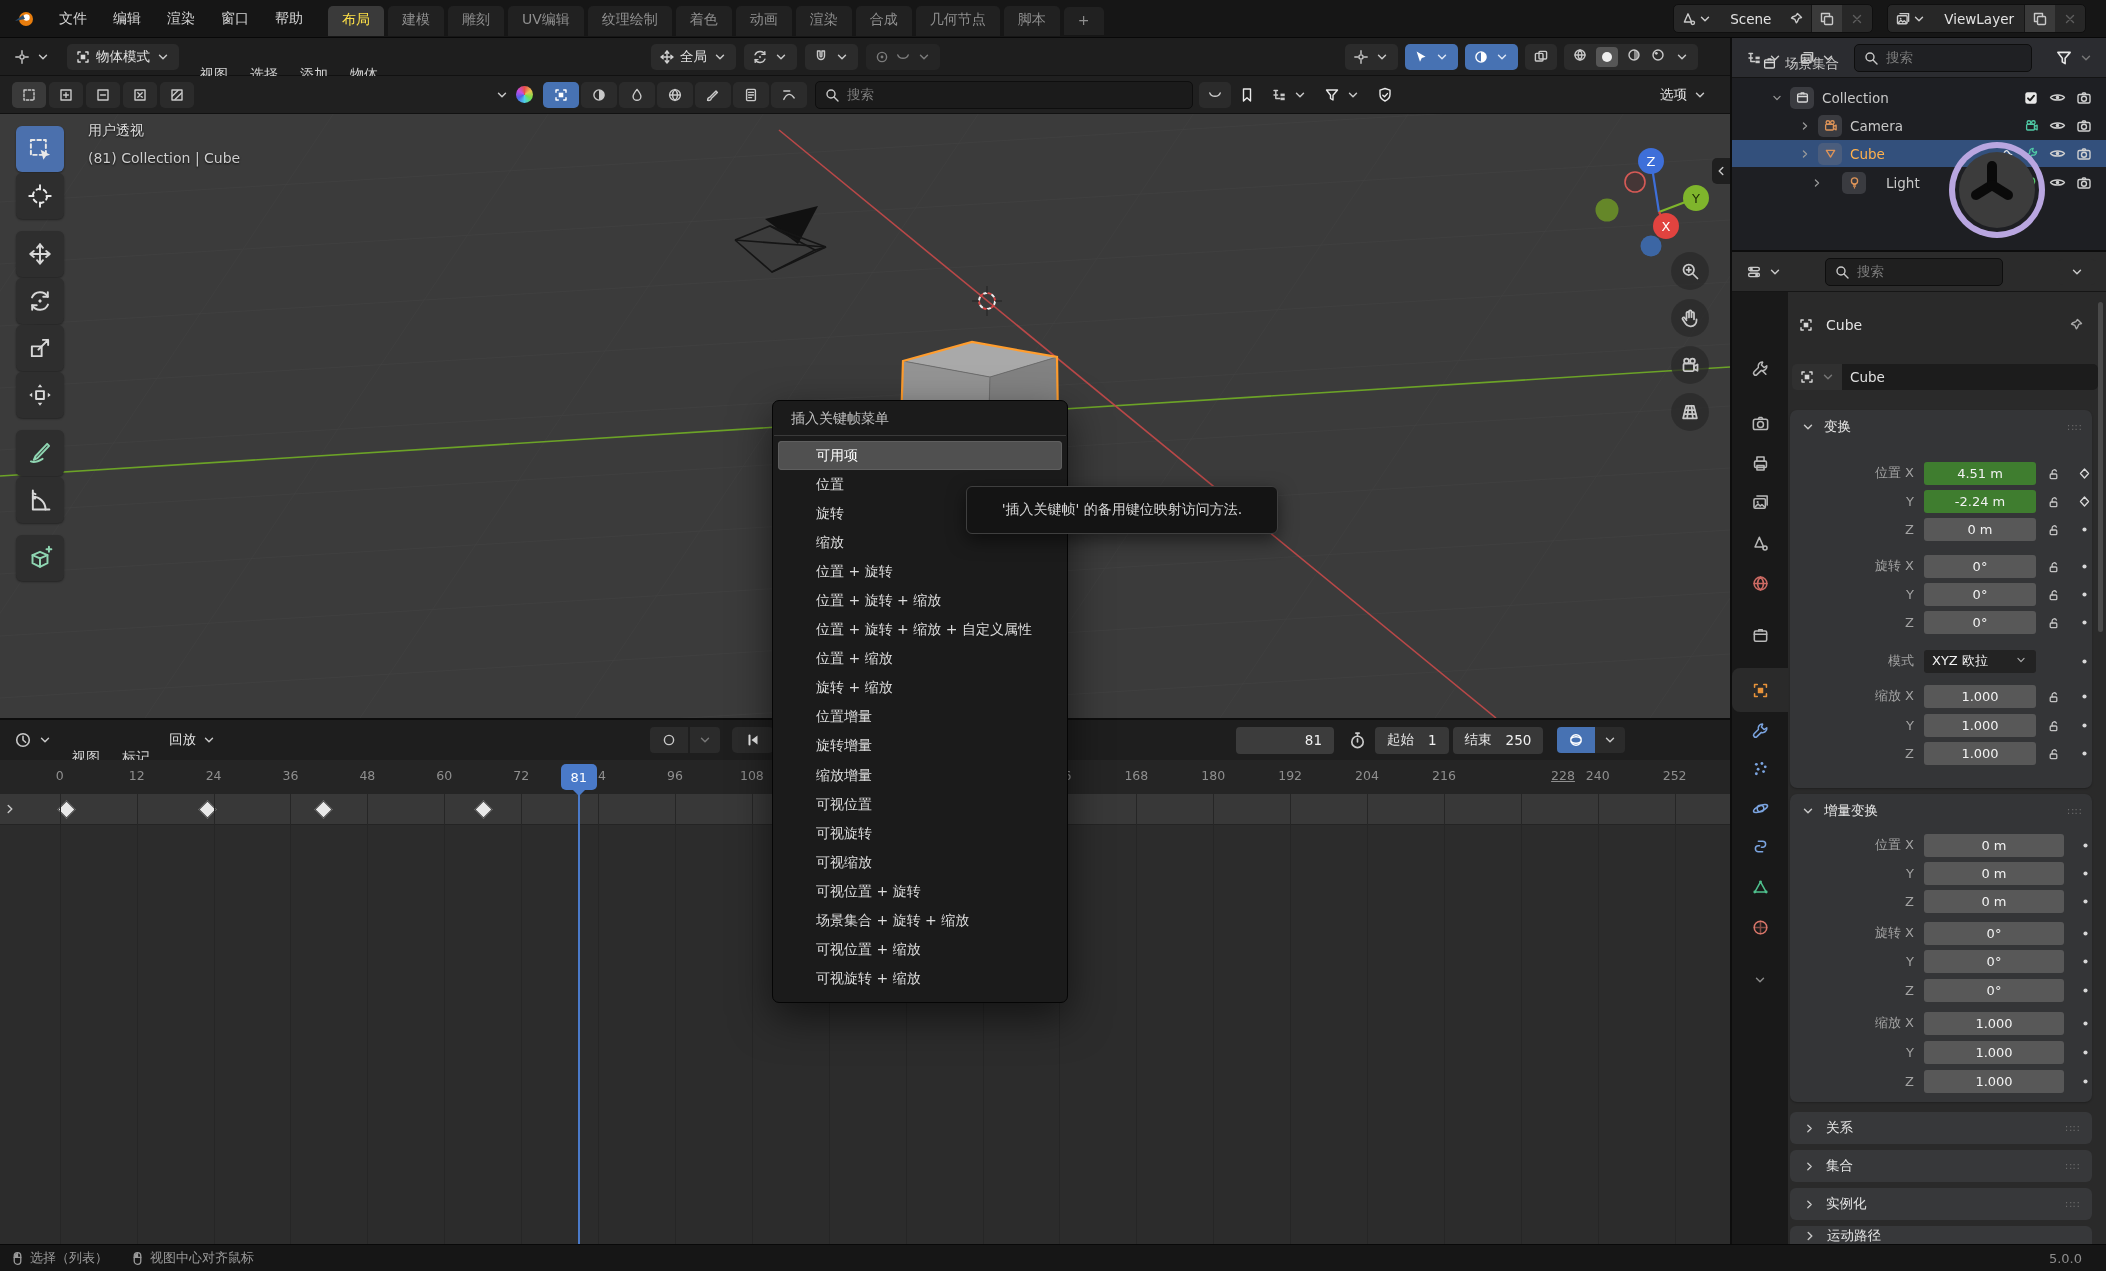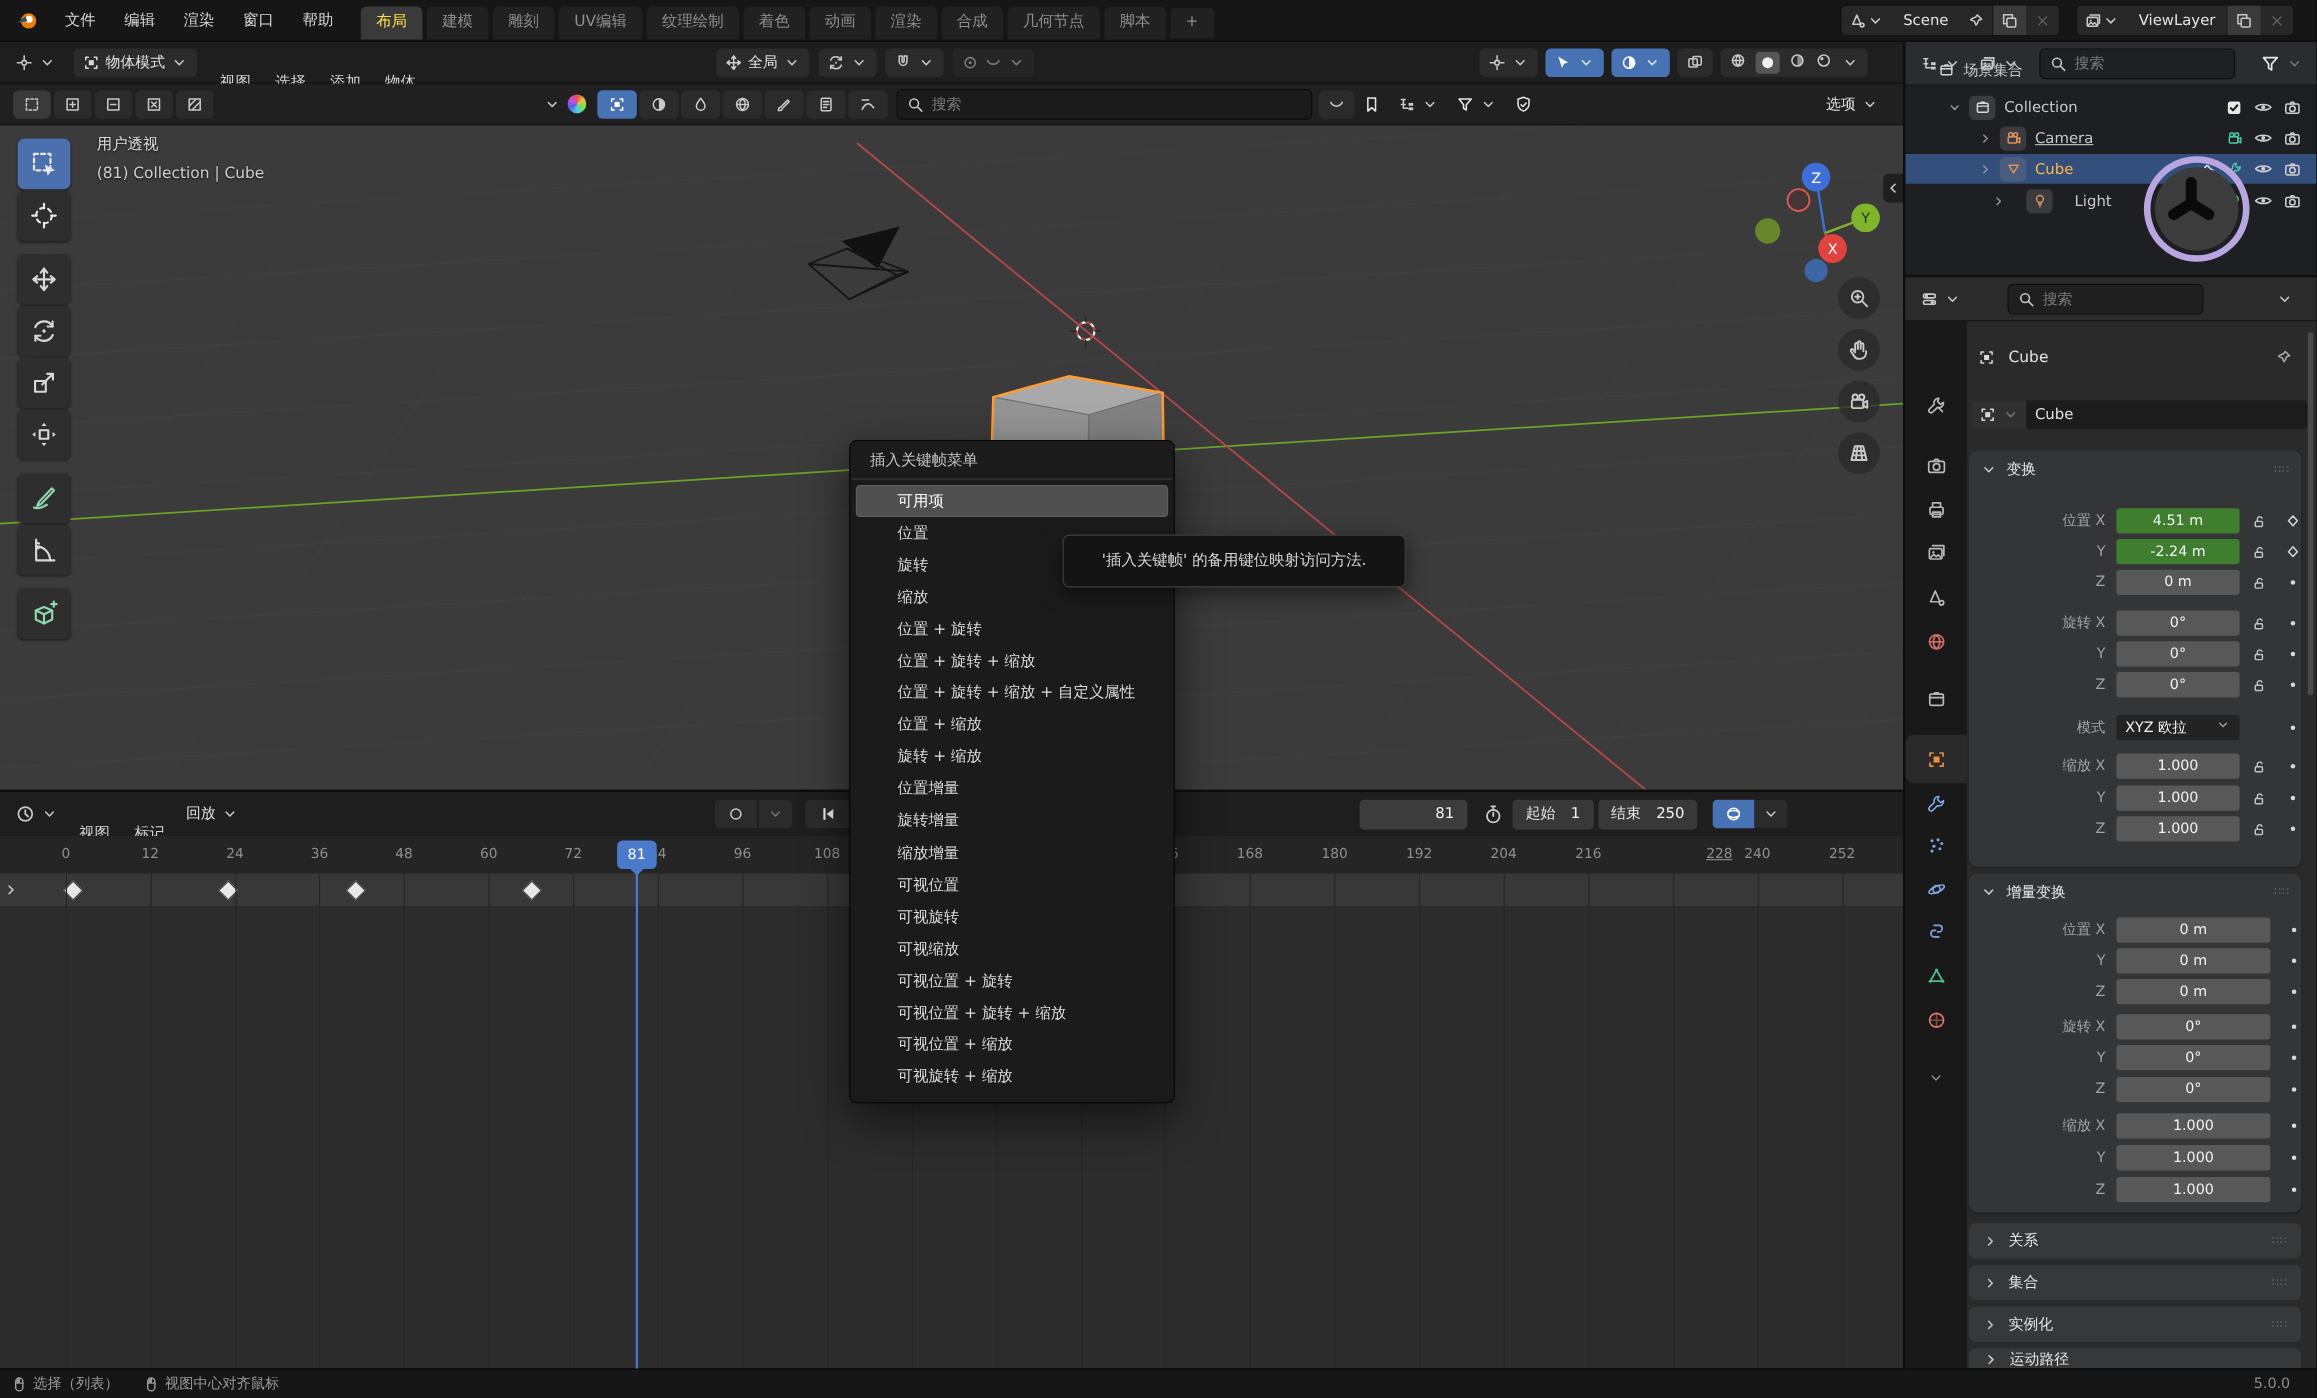--- a/index.html
+++ b/index.html
@@ -732,21 +732,21 @@
       <div class="pm-item">位置 + 旋转 + 缩放 + 自定义属性</div>
       <div class="pm-item">位置 + 缩放</div>
       <div class="pm-item">旋转 + 缩放</div>
       <div class="pm-item">位置增量</div>
       <div class="pm-item">旋转增量</div>
       <div class="pm-item">缩放增量</div>
       <div class="pm-item">可视位置</div>
       <div class="pm-item">可视旋转</div>
       <div class="pm-item">可视缩放</div>
       <div class="pm-item">可视位置 + 旋转</div>
-      <div class="pm-item">可视位置 + 旋转 + 缩放</div>
+      <div class="pm-item">场景集合 + 旋转 + 缩放</div>
       <div class="pm-item">可视位置 + 缩放</div>
       <div class="pm-item">可视旋转 + 缩放</div>
     </div>
 </div>
 
 <div id="tooltip" class="abs nosel">'插入关键帧' 的备用键位映射访问方法.</div>
 
 <div id="timeline" class="abs nosel">
   <div id="tl-header">
     <div class="hbtn plain" style="margin-left:6px;">
@@ -1001,21 +1001,21 @@
           </span>
           <span style="display: inline-flex;">
             <svg width="16" height="16" viewBox="0 0 16 16" fill="none" stroke="#d0d0d0" stroke-width="1.4" stroke-linecap="round" stroke-linejoin="round" style="color:#d0d0d0">
               <path d="M6 4.5l.8-1.5h2.4l.8 1.5"></path>
               <rect x="2" y="4.5" width="12" height="8.5" rx="1.5"></rect>
               <circle cx="8" cy="8.8" r="2.5"></circle>
             </svg>
           </span>
         </span>
       </div>
-      <div class="ol-row" style="top: 74px; text-decoration: underline;">
+      <div class="ol-row" style="top: 74px;">
         <span style="width: 66px;"></span>
         <span style="width: 20px; display: inline-flex;">
           <svg width="14" height="14" viewBox="0 0 16 16" fill="none" stroke="#9a9a9a" stroke-width="1.4" stroke-linecap="round" stroke-linejoin="round" style="color:#9a9a9a">
             <path d="M6.2 4.5L9.8 8l-3.6 3.5"></path>
           </svg>
         </span>
         <span class="ol-iconbox">
           <svg width="15" height="15" viewBox="0 0 16 16" fill="none" stroke="#de9458" stroke-width="1.4" stroke-linecap="round" stroke-linejoin="round" style="color:#de9458">
             <circle cx="5.2" cy="4.8" r="1.9"></circle>
             <circle cx="10" cy="4.8" r="1.9"></circle>

